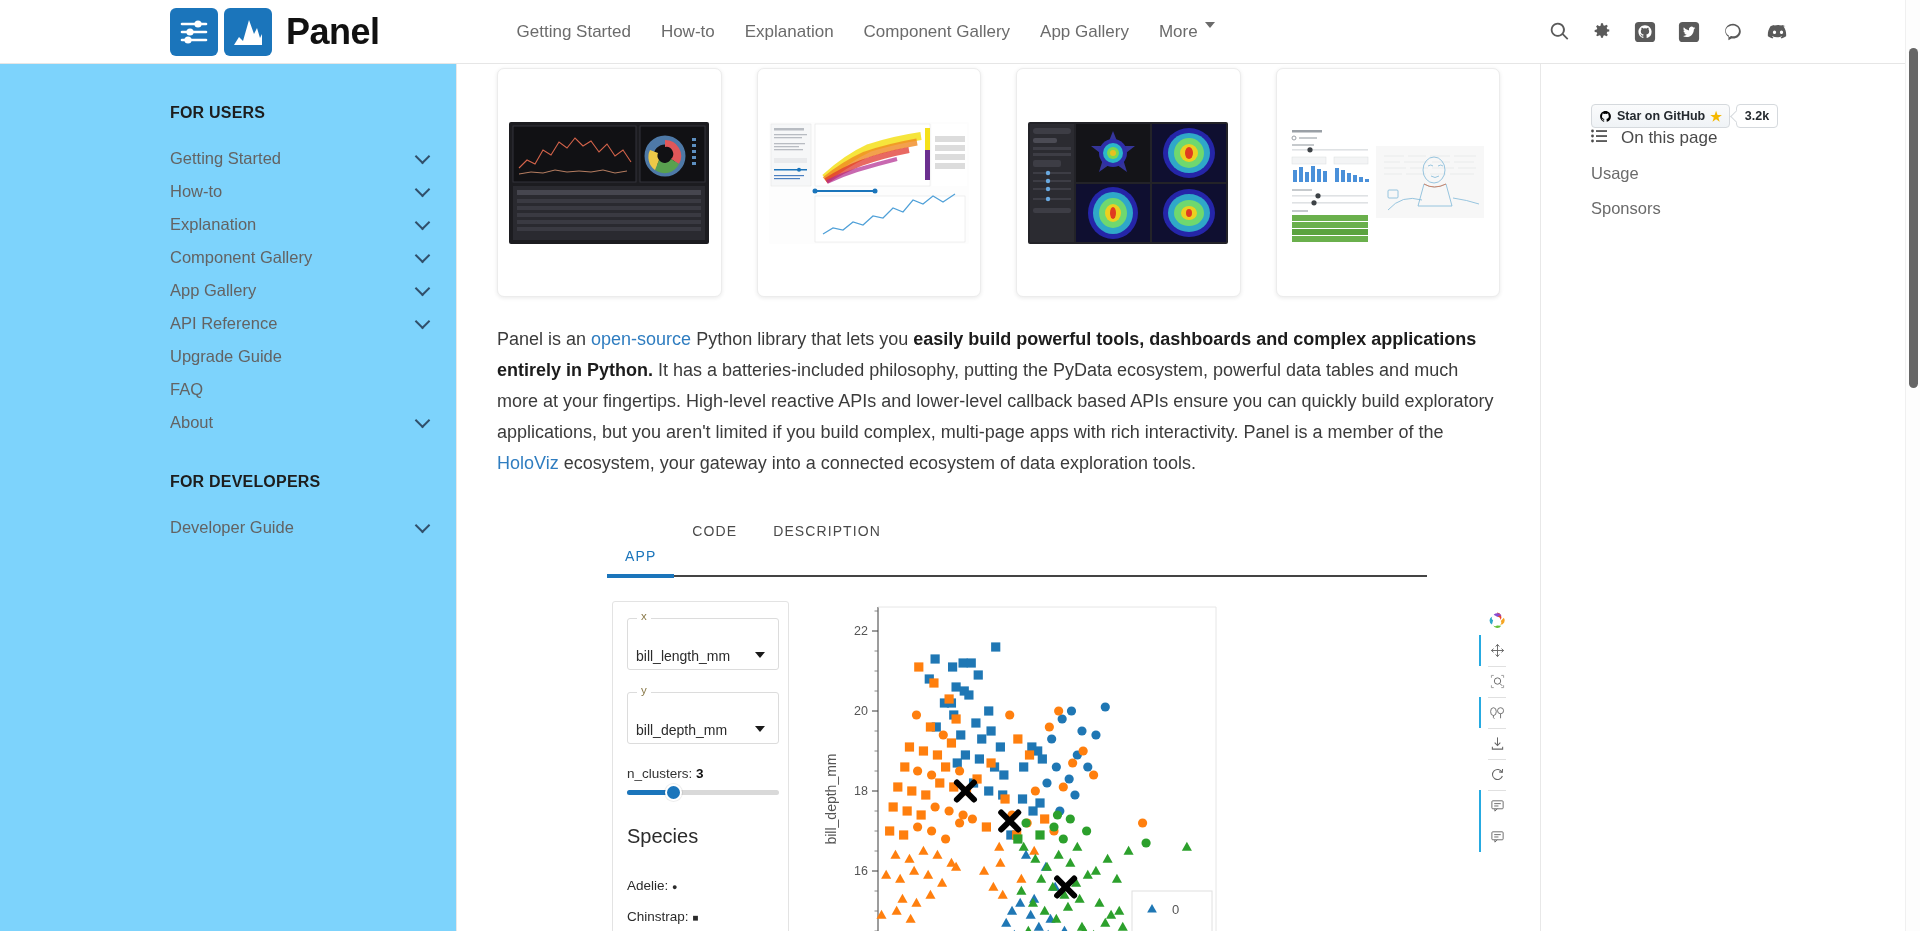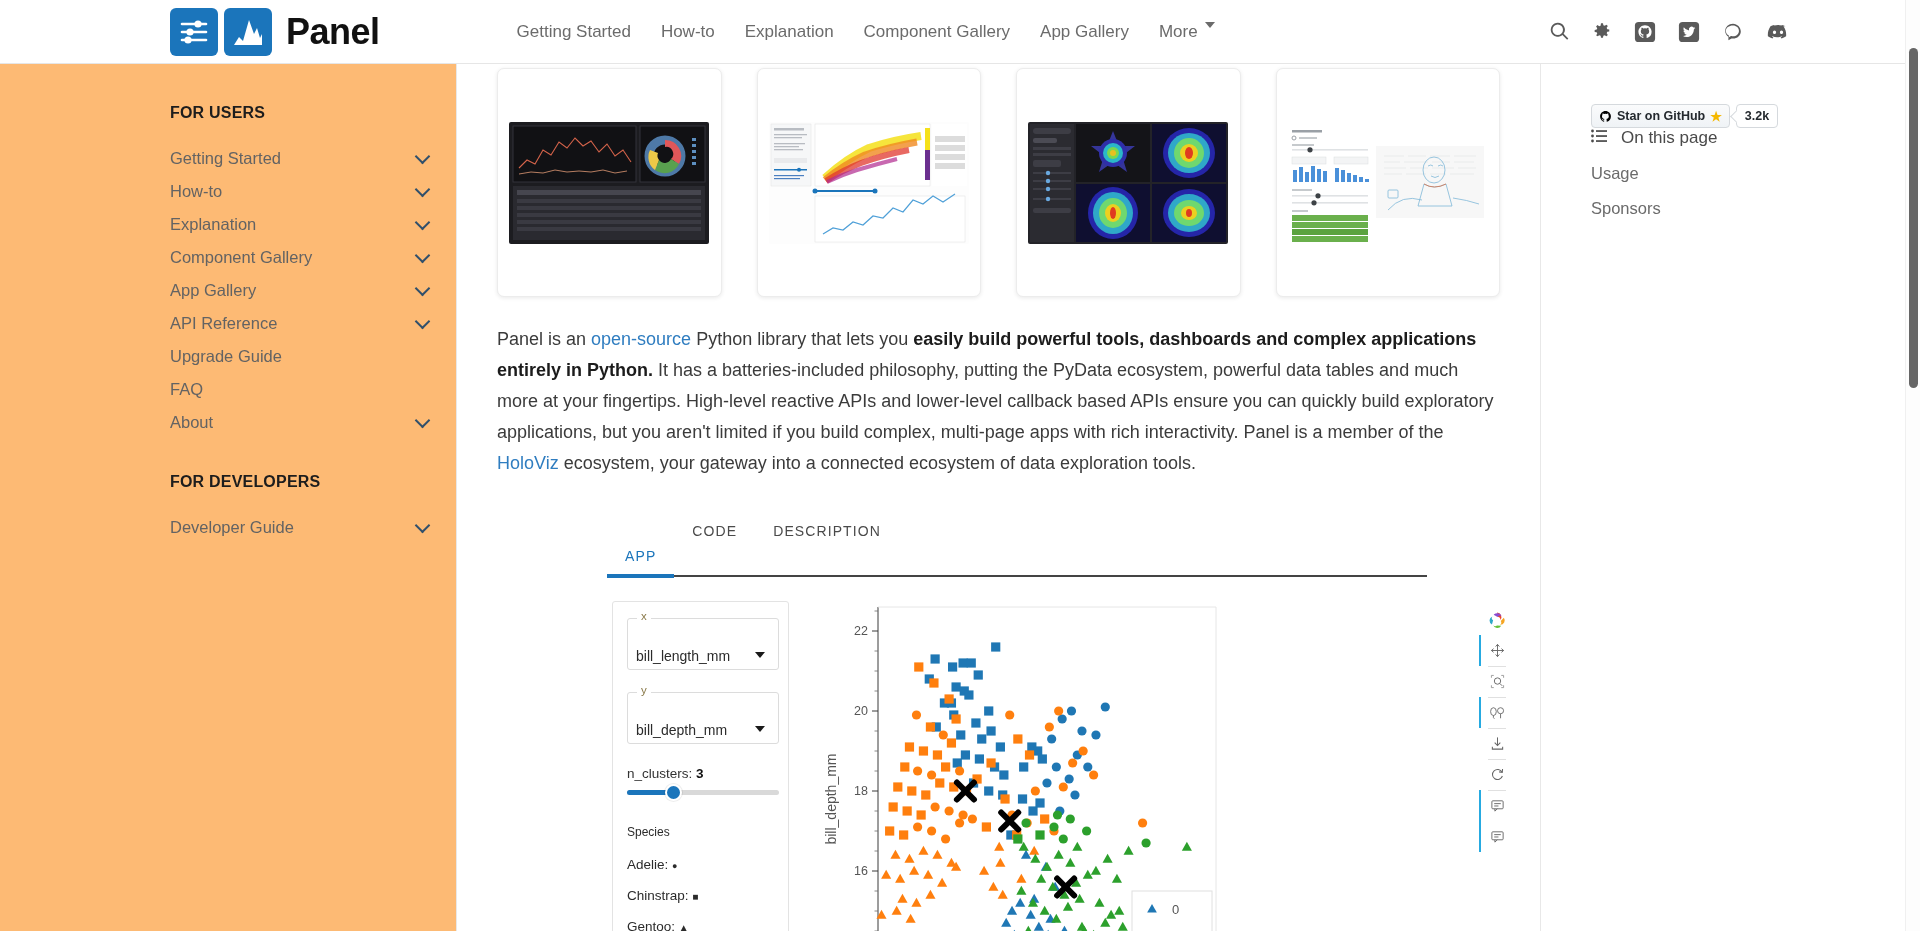--- a/index.html
+++ b/index.html
@@ -51,21 +51,21 @@
   .nav-icons {
     position: absolute; right: 130px;
     display: flex; align-items: center; gap: 22px;
   }
   .nav-icons svg { display: block; fill: #5a5a5a; }
 
   
   .sidebar {
     position: absolute; top: 64px; left: 0;
     width: 457px; height: 867px;
-    background: #fdba74;
+    background: #7dd3fc;
     border-right: 1px solid #e8e8e8;
     padding: 40px 0 0 170px;
     overflow: hidden;
   }
   .side-heading {
     font-size: 16px; font-weight: bold; color: #1d1d1d;
     letter-spacing: 0.2px; margin-bottom: 20px;
   }
   .side-heading.second { margin-top: 34px; }
   .side-item {
@@ -191,21 +191,21 @@
     position: relative; width: 152px; height: 5px;
     background: #d9d9d9; border-radius: 3px; margin-bottom: 30px;
   }
   .slider-fill { position: absolute; left: 0; top: 0; height: 5px; width: 46px; background: #1b75bb; border-radius: 3px; }
   .slider-knob {
     position: absolute; left: 38px; top: -6px;
     width: 17px; height: 17px; border-radius: 50%;
     background: #1b75bb; border: 2px solid #fff;
     box-shadow: 0 0 0 1px rgba(0,0,0,0.07);
   }
-  .species-title { font-size: 12px; color: #2b2b2b; margin-bottom: 18px; font-weight: 500; }
+  .species-title { font-size: 20px; color: #2b2b2b; margin-bottom: 30px; font-weight: 500; }
   .species-row { font-size: 13.5px; color: #2b2b2b; margin-bottom: 16px; }
 
   
   .plotwrap { position: relative; margin-left: 27px; }
   .plot-svg { display: block; }
 
   
   .btoolbar {
     position: absolute; left: 666px; top: 3px;
     width: 30px;

